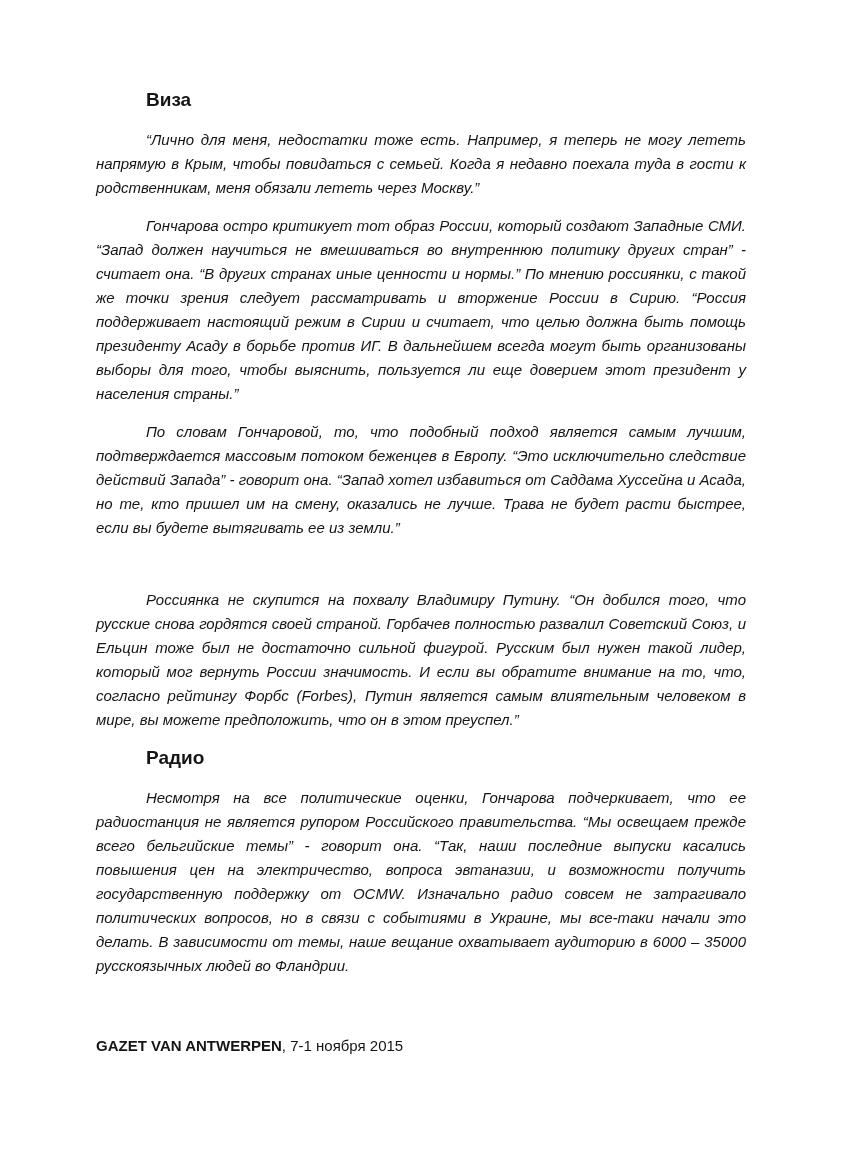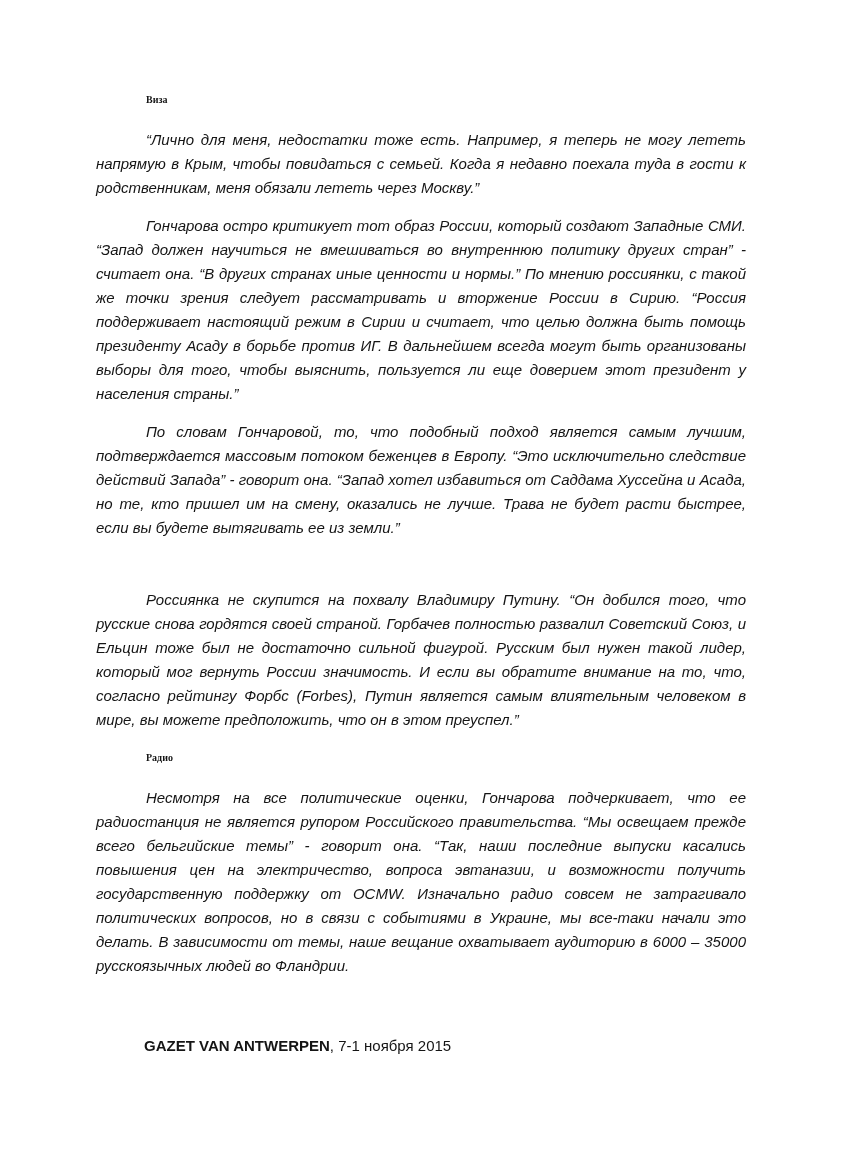--- a/index.html
+++ b/index.html
@@ -12,45 +12,43 @@
     min-height: 1172px;
     box-sizing: border-box;
     background: #ffffff;
     padding: 88px 95px 40px 96px;
     font-family: "Liberation Sans", sans-serif;
     font-size: 15px;
     line-height: 24px;
     color: #151515;
   }
   .heading {
-    font-size: 10px;
+    font-size: 19px;
     font-weight: bold;
     margin: 0 0 16px 0;
     padding-left: 50px;
-    font-family: Liberation Serif, serif;
   }
   .para {
     margin: 0 0 14px 0;
     text-align: justify;
     text-indent: 50px;
     font-style: italic;
   }
   .spacer-lg {
     height: 34px;
   }
   .spacer-xl {
     height: 42px;
   }
   .plain {
     margin: 0 0 13px 0;
     text-align: left;
   }
   .plain strong {
     font-weight: bold;
-    margin-left: 48px;
   }
 </style>
 </head>
 <body>
 
 <div class="page">
 
   <h2 class="heading">Виза</h2>
 
   <p class="para">“Лично для меня, недостатки тоже есть. Например, я теперь не могу лететь напрямую в Крым, чтобы повидаться с семьей. Когда я недавно поехала туда в гости к родственникам, меня обязали лететь через Москву.”</p>

